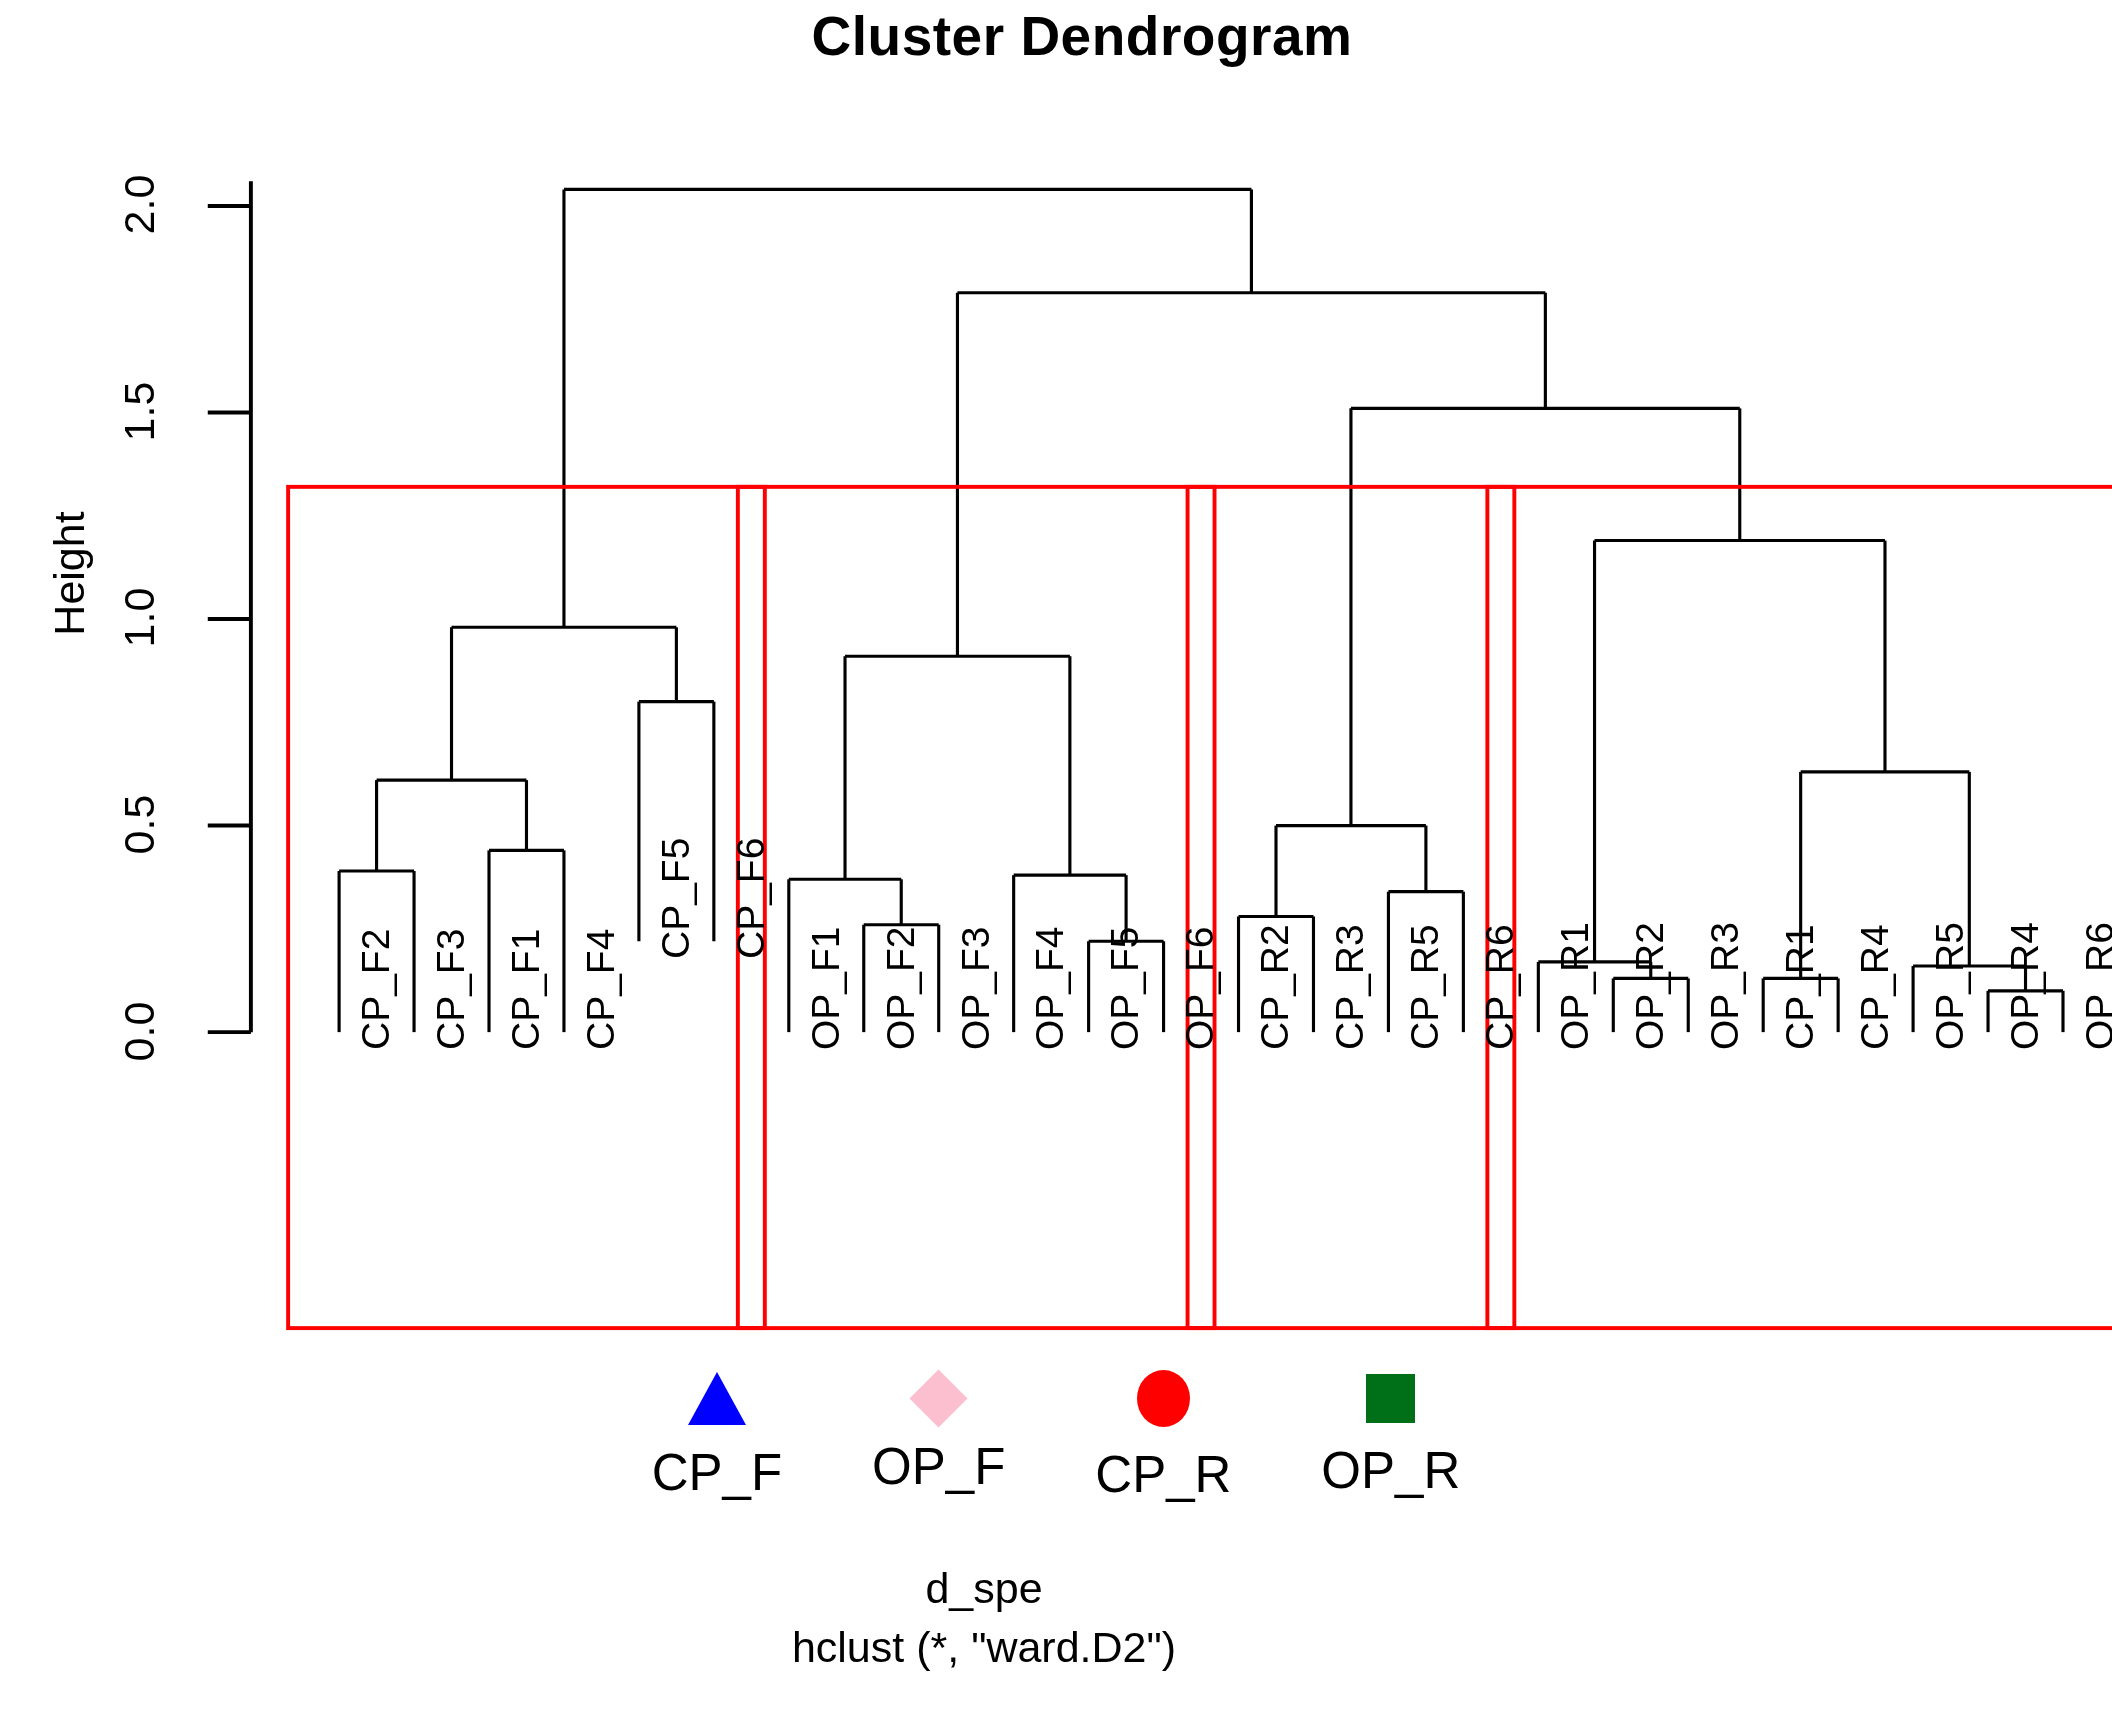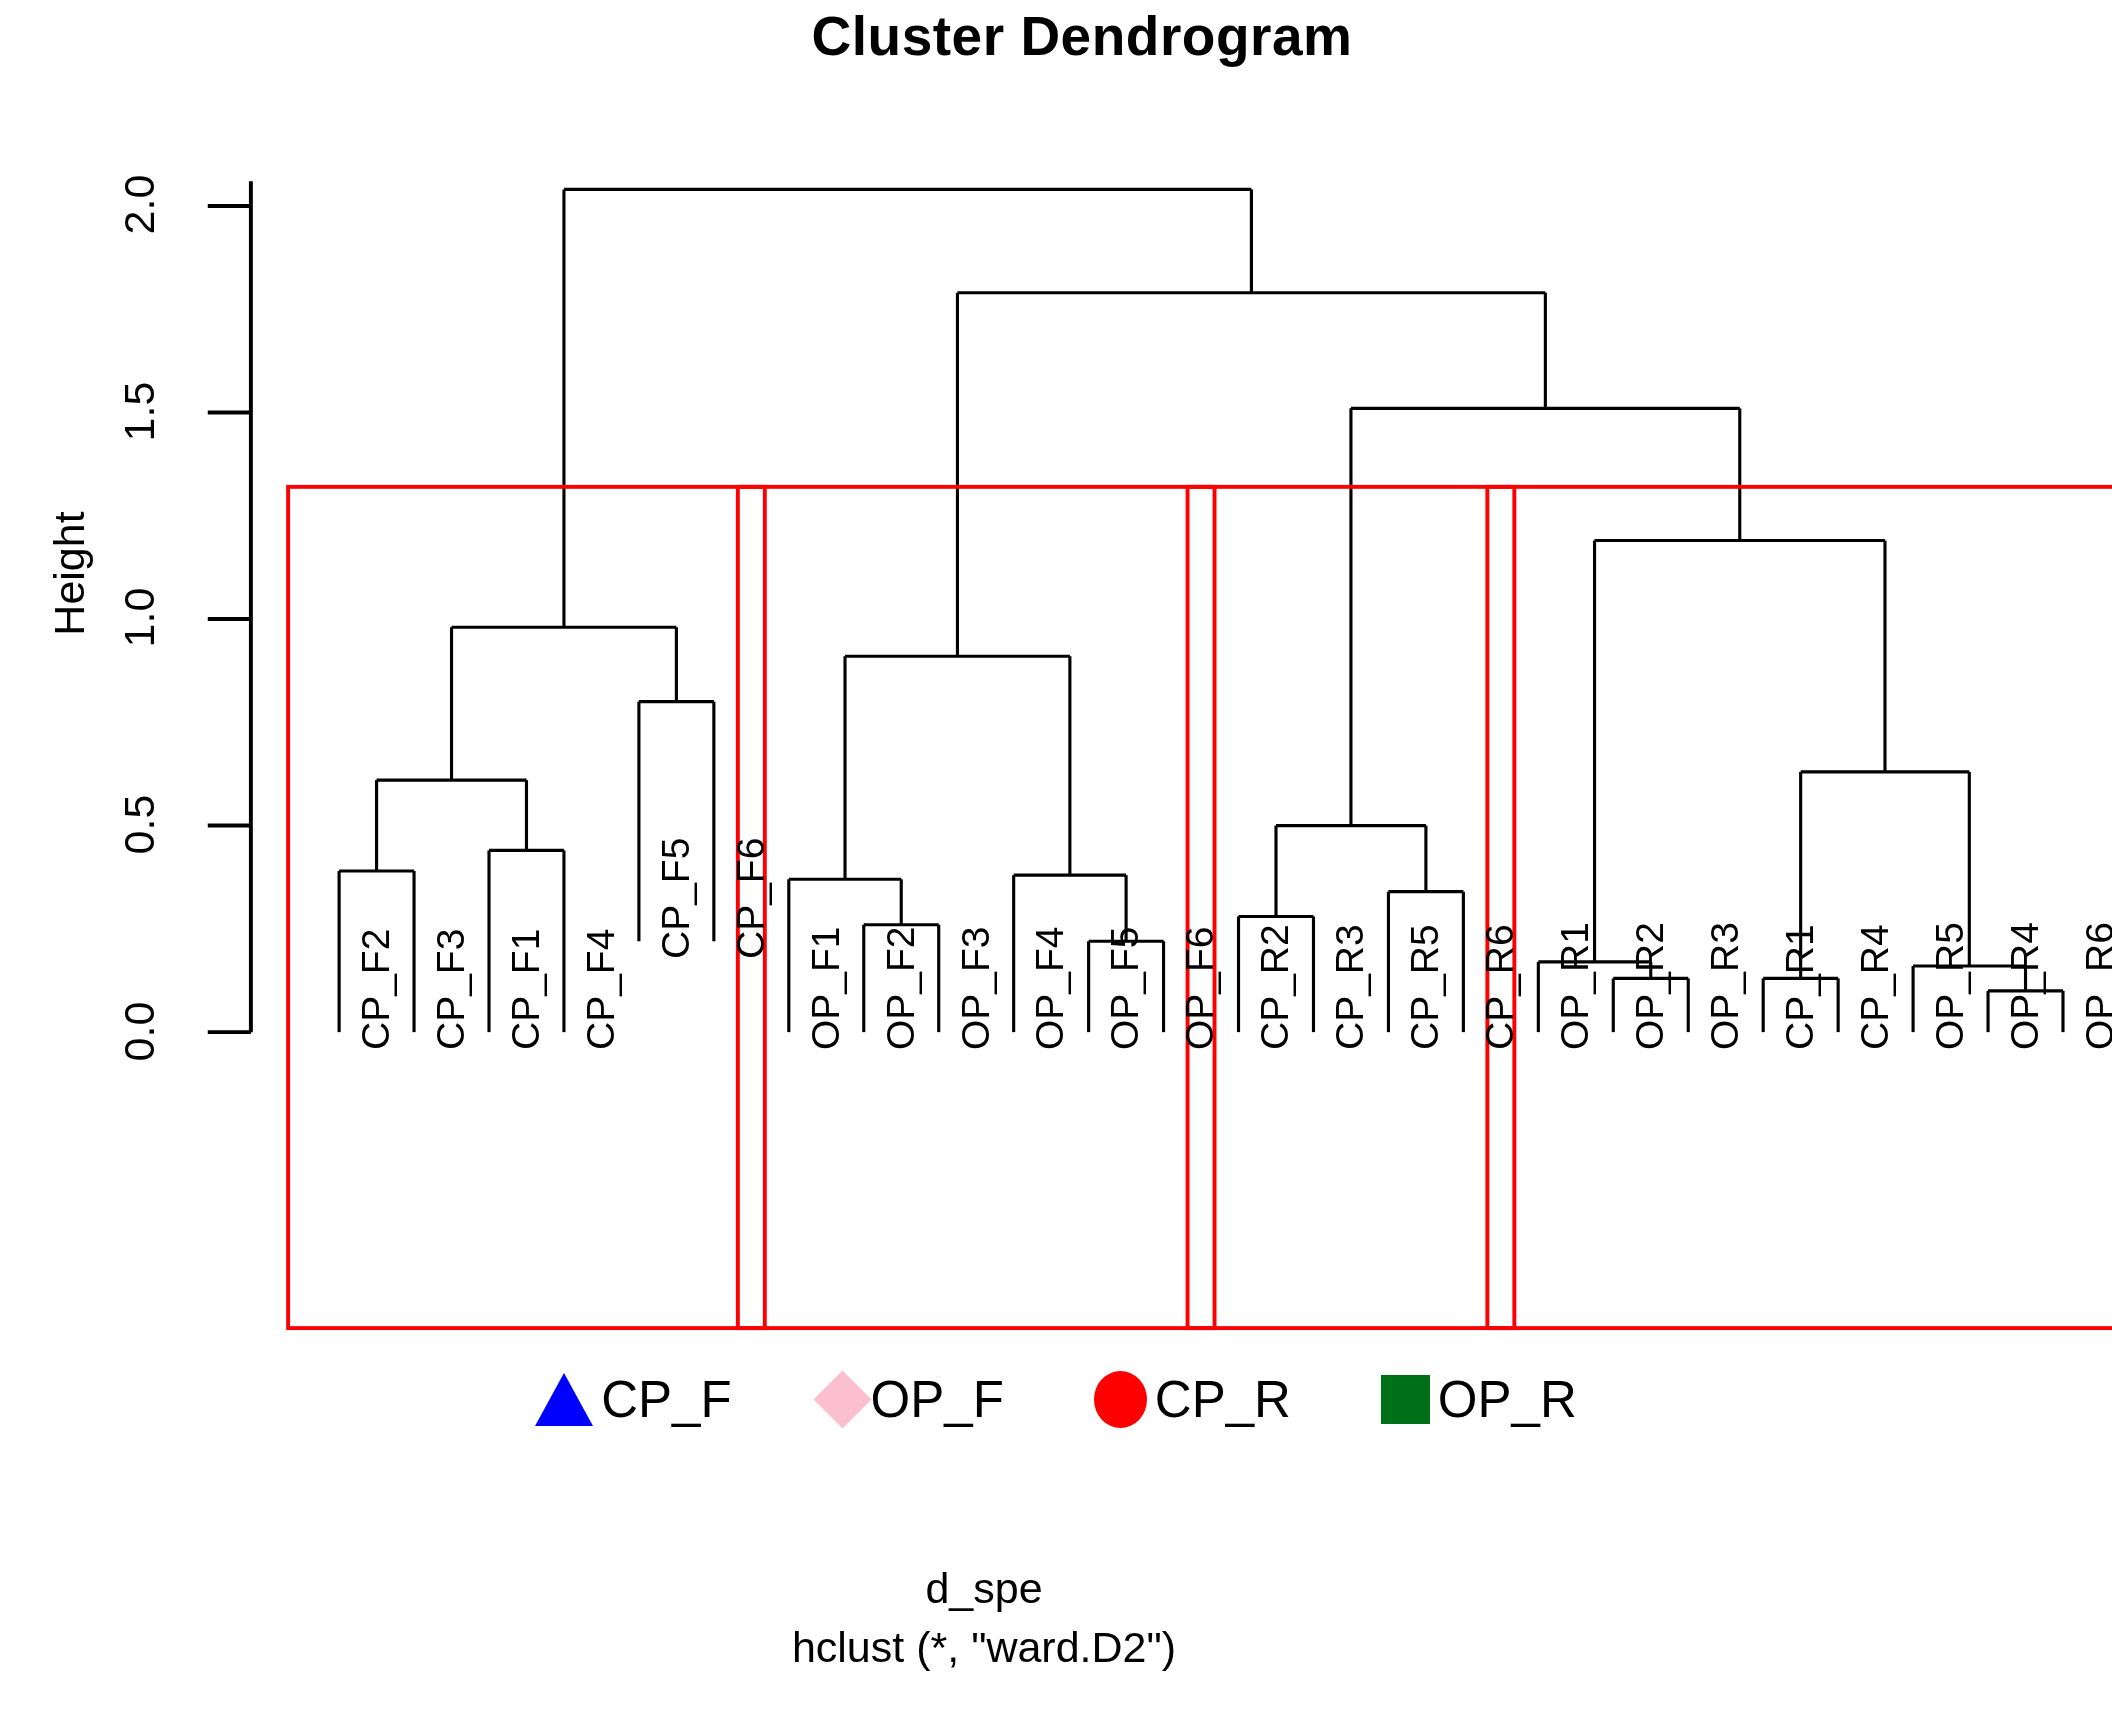--- a/index.html
+++ b/index.html
@@ -9,21 +9,21 @@
   .ttl{position:absolute;left:0;top:3.9px;width:2112px;text-align:center;
        font-size:55px;font-weight:bold;letter-spacing:0.5px;padding-left:26px;}
   .ylab{position:absolute;left:-78px;top:549px;width:294px;text-align:center;
         font-size:43px;transform:rotate(-90deg);transform-origin:center center;}
   .tick{position:absolute;font-size:43px;text-align:center;width:118px;
         transform:rotate(-90deg);transform-origin:center center;}
   .leaf{position:absolute;font-size:39px;white-space:nowrap;
         transform:rotate(-90deg);transform-origin:left top;}
   .legend{position:absolute;left:0;top:1370px;width:2112px;
           display:flex;justify-content:center;align-items:center;gap:0px;}
-  .lgitem{display:flex;align-items:center;gap:8px;margin:0 45px;}
+  .lgitem{display:flex;align-items:center;gap:18px;margin:0 45px;flex-direction:column;}
   .lglabel{font-size:51px;}
   .sym-tri{width:0;height:0;border-left:29px solid transparent;
            border-right:29px solid transparent;border-bottom:53px solid #0000ff;}
   .sym-dia{width:41px;height:41px;background:#fbbfcf;transform:rotate(45deg);}
   .sym-cir{width:53px;height:57px;border-radius:50%;background:#ff0000;}
   .sym-sq{width:49px;height:49px;background:#007018;}
   .cap{position:absolute;left:0;width:1968px;text-align:center;font-size:43px;}
   #cap1{top:1564px;} #cap2{top:1623px;}
 </style>
 </head>

